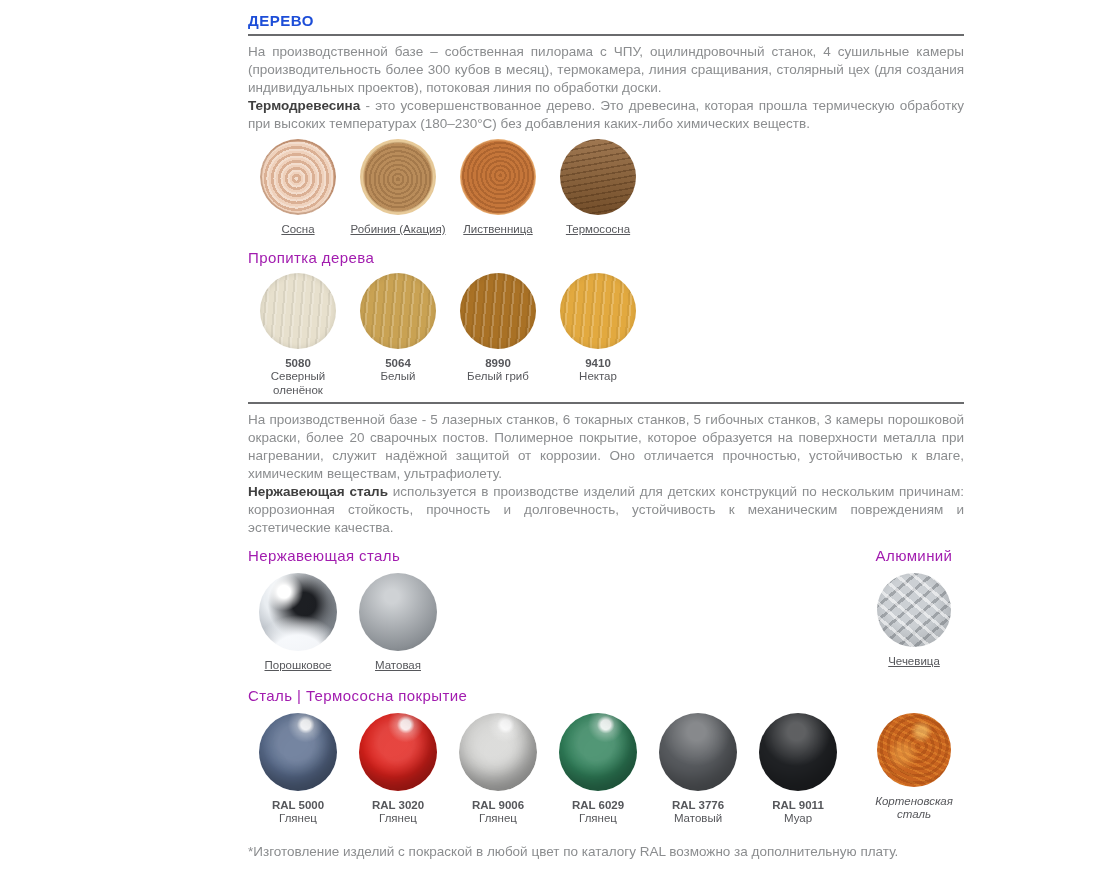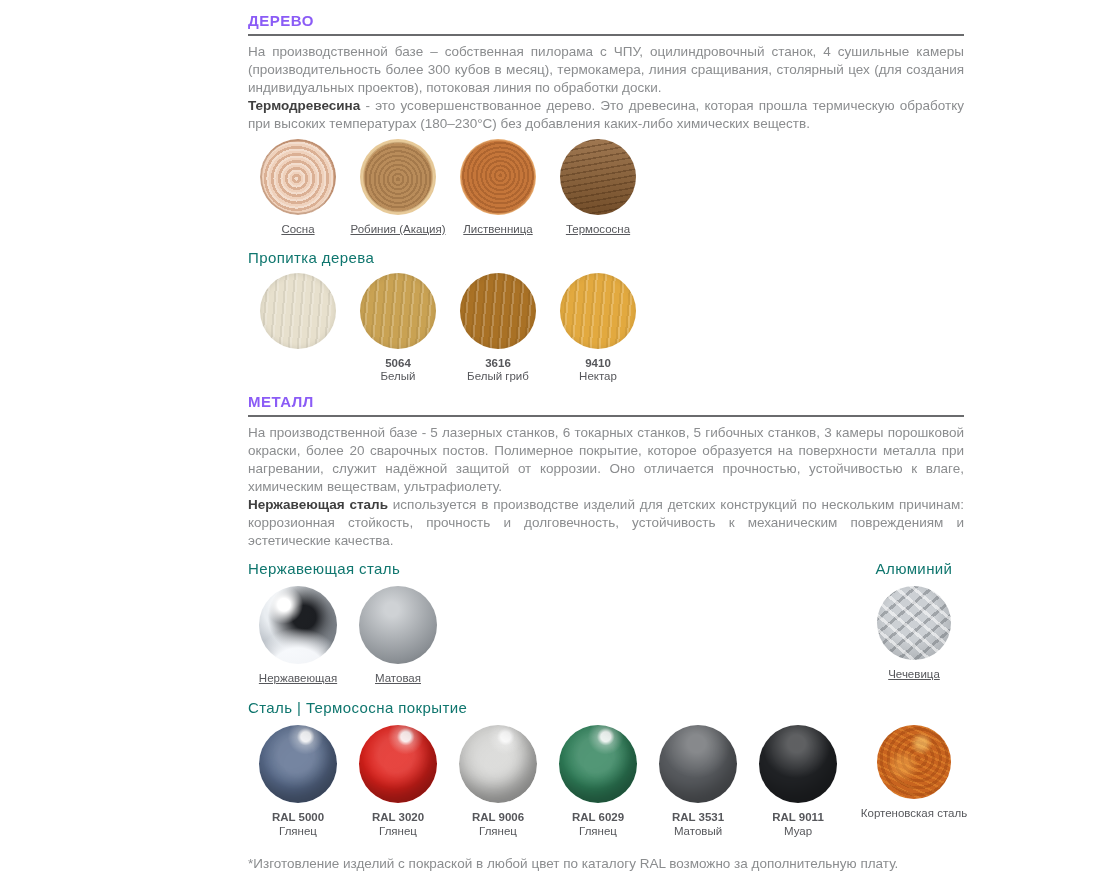--- a/index.html
+++ b/index.html
@@ -1,26 +1,26 @@
 <!DOCTYPE html>
 <html><head>
 <meta charset="utf-8">
 <style>
   * { margin:0; padding:0; box-sizing:border-box; }
   html,body { width:1109px; height:880px; background:#ffffff; overflow:hidden;
               font-family:"Liberation Sans", sans-serif; }
   .content { position:absolute; left:248px; top:0; width:716px; padding-top:13px; }
 
-  .sec-title { font-size:15px; font-weight:bold; color:#8b5cf6; letter-spacing:.5px; line-height:16px; }
+  .sec-title { font-size:15px; font-weight:bold; color:#1d4ed8; letter-spacing:.5px; line-height:16px; }
   .rule { height:2px; background:#6a6b6d; margin-top:5px; }
   .body-text { margin-top:7px; font-size:13.5px; line-height:18px; color:#8b8d8f; text-align:justify; }
   .body-text p { margin:0; }
   .term { font-weight:bold; color:#404040; }
 
-  .sub-title { font-size:15px; color:#0f766e; letter-spacing:.4px; line-height:18px; }
+  .sub-title { font-size:15px; color:#a21caf; letter-spacing:.4px; line-height:18px; }
 
   .cells { display:flex; }
   .cell { width:100px; text-align:center; flex:none; }
   .circle { width:76px; height:76px; border-radius:50%; margin:0 auto; --c:#cccccc; }
   .cap { margin-top:8px; font-size:11.5px; line-height:13.5px; color:#56575b; }
   .cap .cap-code { font-weight:bold; }
   .nowrap { white-space:nowrap;text-decoration:underline; }
 
   
   .wood-pine { background:
@@ -121,59 +121,62 @@
       <div class="circle wood-thermo" style="--c: #8f6134;"></div>
       <div class="cap nowrap">Термососна</div>
     </div>
   </div>
 
   <div class="sub-title row-impreg-title">Пропитка дерева</div>
 
   <div class="cells row-impreg">
     <div class="cell">
       <div class="circle grain" style="--c: #e7e0cd;"></div>
+      <div class="cap">
+        <div class="cap-code">5080</div>
+        <div>Северный оленёнок</div>
+      </div>
     </div>
     <div class="cell">
       <div class="circle grain" style="--c: #c9a253;"></div>
       <div class="cap">
         <div class="cap-code">5064</div>
         <div>Белый</div>
       </div>
     </div>
     <div class="cell">
       <div class="circle grain" style="--c: #a97125;"></div>
       <div class="cap">
-        <div class="cap-code">3616</div>
+        <div class="cap-code">8990</div>
         <div>Белый гриб</div>
       </div>
     </div>
     <div class="cell">
       <div class="circle grain" style="--c: #e2a93f;"></div>
       <div class="cap">
         <div class="cap-code">9410</div>
         <div>Нектар</div>
       </div>
     </div>
   </div>
 
-  <div class="sec-title metal-title">МЕТАЛЛ</div>
   <div class="rule"></div>
 
   <div class="body-text">
     <p>На производственной базе - 5 лазерных станков, 6 токарных станков, 5 гибочных станков, 3 камеры порошковой окраски, более 20 сварочных постов. Полимерное покрытие, которое образуется на поверхности металла при нагревании, служит надёжной защитой от коррозии. Оно отличается прочностью, устойчивостью к влаге, химическим веществам, ультрафиолету.</p>
     <p><span class="term">Нержавеющая сталь</span><span> используется в производстве изделий для детских конструкций по нескольким причинам: коррозионная стойкость, прочность и долговечность, устойчивость к механическим повреждениям и эстетические качества.</span></p>
   </div>
 
   <div class="row-stainless-block">
     <div>
       <div class="sub-title">Нержавеющая сталь</div>
       <div class="cells stainless-cells">
         <div class="cell">
           <div class="circle sphere sphere-mirror"></div>
-          <div class="cap nowrap">Нержавеющая</div>
+          <div class="cap nowrap">Порошковое</div>
         </div>
         <div class="cell">
           <div class="circle sphere sphere-matte"></div>
           <div class="cap nowrap">Матовая</div>
         </div>
       </div>
     </div>
     <div class="col-right">
       <div class="sub-title">Алюминий</div>
       <div class="circle circle-checker" style="margin-top:8px;"></div>
@@ -209,33 +212,33 @@
       <div class="cell">
         <div class="circle ball" style="--c: #31835c;"></div>
         <div class="cap">
           <div class="cap-code">RAL 6029</div>
           <div>Глянец</div>
         </div>
       </div>
       <div class="cell">
         <div class="circle ball matte" style="--c: #595c60;"></div>
         <div class="cap">
-          <div class="cap-code">RAL 3531</div>
+          <div class="cap-code">RAL 3776</div>
           <div>Матовый</div>
         </div>
       </div>
       <div class="cell">
         <div class="circle ball matte" style="--c: #212326;"></div>
         <div class="cap">
           <div class="cap-code">RAL 9011</div>
           <div>Муар</div>
         </div>
       </div>
     </div>
     <div class="col-right">
       <div class="circle circle-corten" style="--c: #c8641f;"></div>
-      <div class="cap" style="margin-left:-5px;margin-right:-5px;">Кортеновская сталь</div>
+      <div class="cap" style="margin-left:-5px;margin-right:-5px;font-style:italic;">Кортеновская сталь</div>
     </div>
   </div>
 
   <div class="footnote">*Изготовление изделий с покраской в любой цвет по каталогу RAL возможно за дополнительную плату.</div>
 
 </div>
 
 </body></html>

